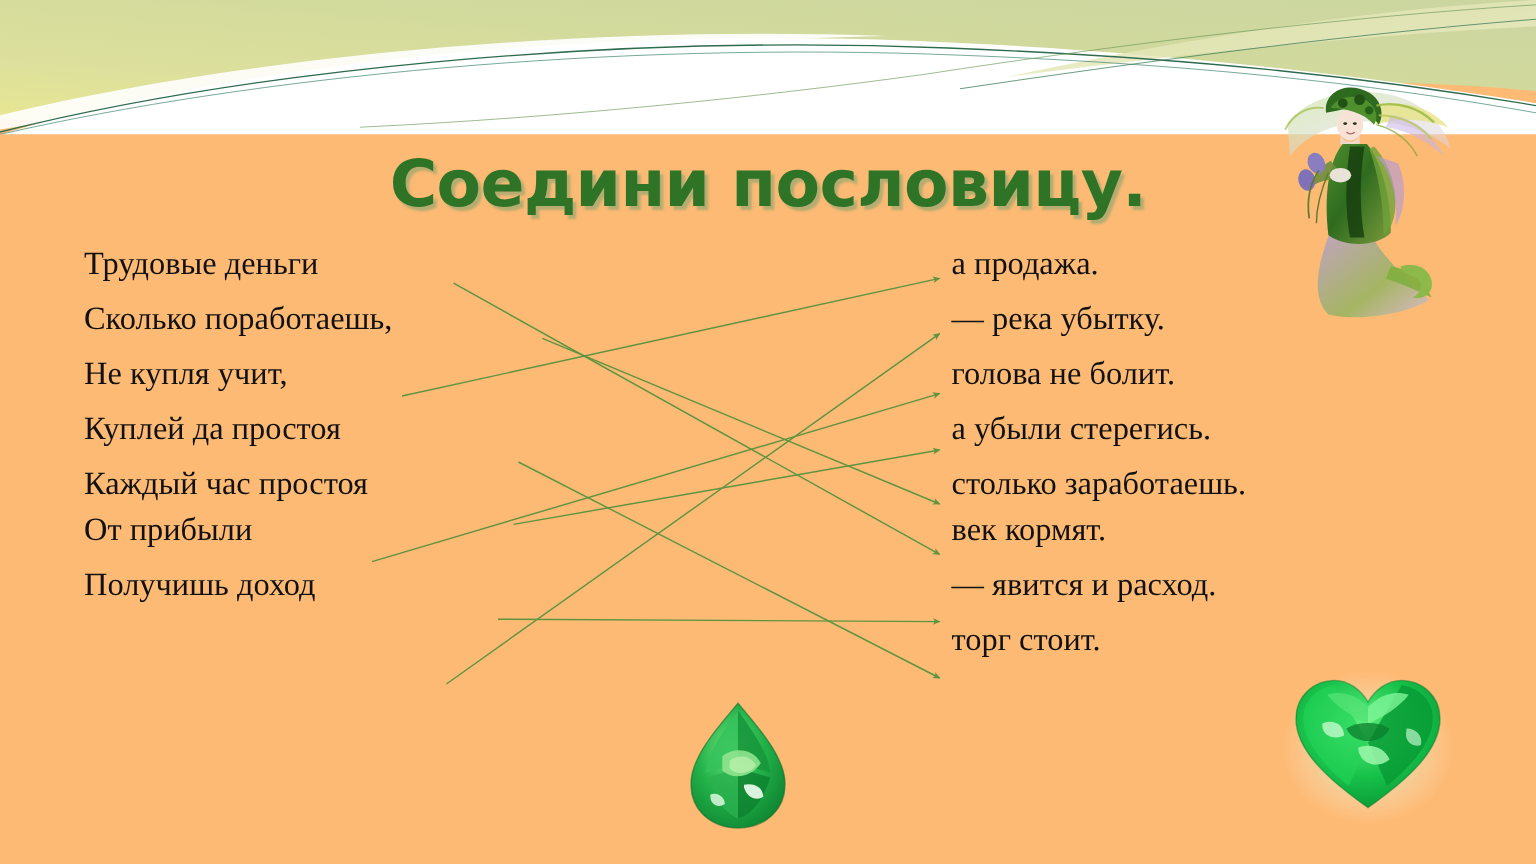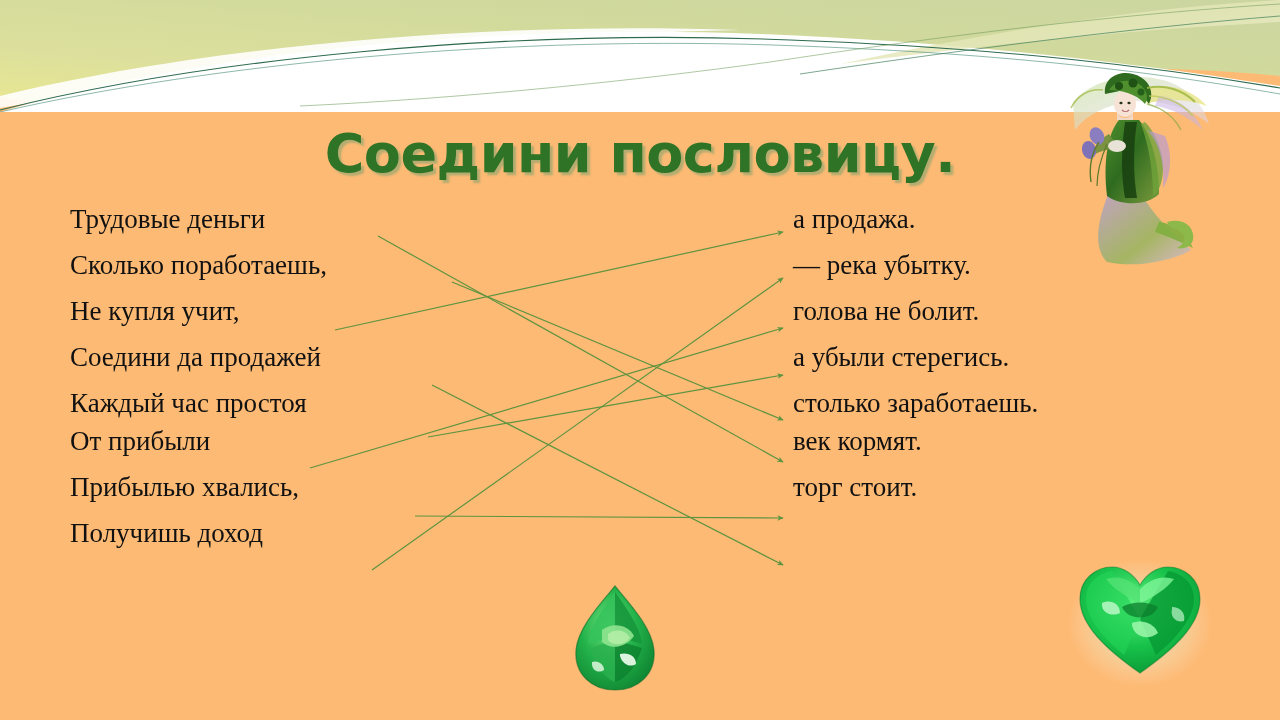--- a/index.html
+++ b/index.html
@@ -86,30 +86,27 @@
     <div class="row r1">
         <span>Трудовые деньги</span>
       </div>
     <div class="row r2">
         <span>Сколько поработаешь,</span>
       </div>
     <div class="row r3">
         <span>Не купля учит,</span>
       </div>
     <div class="row r4">
-        <span>Соедини да продажей</span>
+        <span>Куплей да простоя</span>
       </div>
     <div class="row r5">
         <span>Каждый час простоя</span>
       </div>
     <div class="row r6">
         <span>От прибыли</span>
-      </div>
-    <div class="row r7">
-        <span>Прибылью хвались,</span>
       </div>
     <div class="row r8">
         <span>Получишь доход</span>
       </div>
   </div>
 
   <div class="col col-right">
     <div class="row r1">
         <span>а  продажа.</span>
       </div>
@@ -120,20 +117,23 @@
         <span>голова не болит.</span>
       </div>
     <div class="row r4">
         <span>а убыли стерегись.</span>
       </div>
     <div class="row r5">
         <span>столько заработаешь.</span>
       </div>
     <div class="row r6">
         <span>век кормят.</span>
+      </div>
+    <div class="row r7">
+        <span>— явится и расход.</span>
       </div>
     <div class="row r8">
         <span>торг стоит.</span>
       </div>
   </div>
 
   <svg class="links" id="links" width="1280" height="720" viewBox="0 0 1280 720" xmlns="http://www.w3.org/2000/svg">
       <defs>
         <marker id="arw" viewBox="0 0 10 10" refX="8" refY="5" markerWidth="7" markerHeight="7" orient="auto-start-reverse" markerUnits="userSpaceOnUse">
           <path d="M0,1 L9,5 L0,9 L2.4,5 Z" fill="#5d9440"></path>

